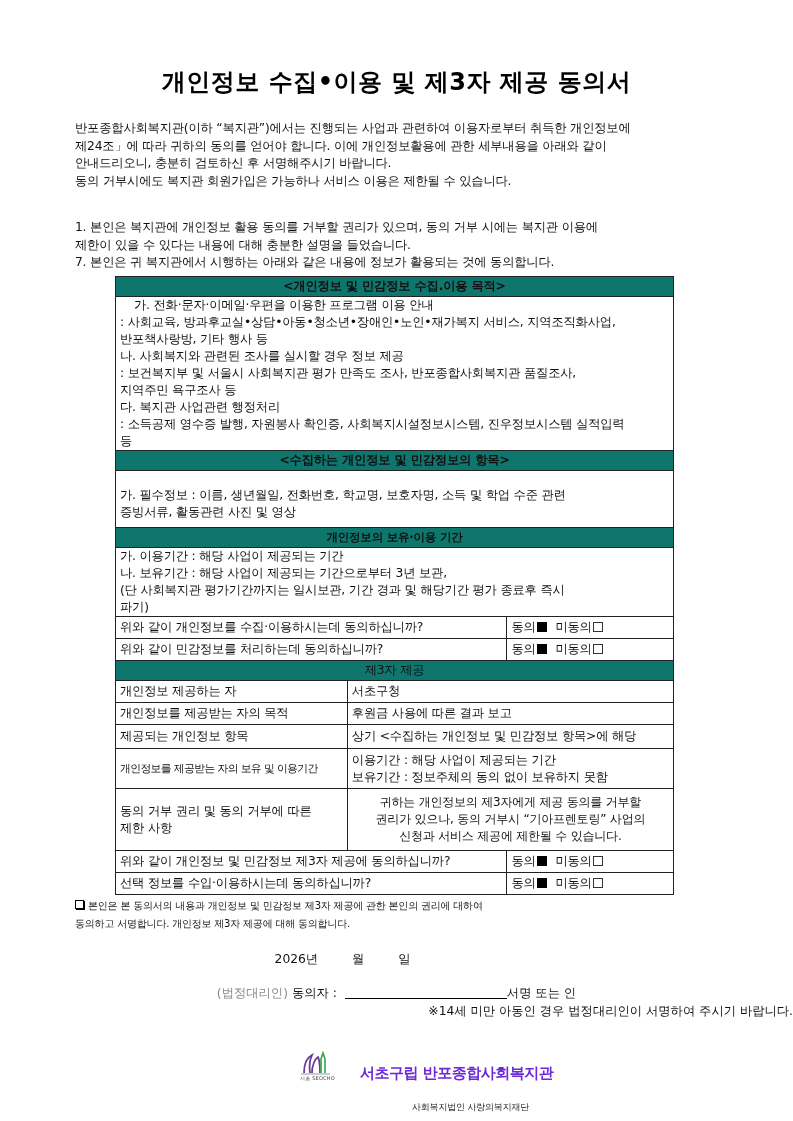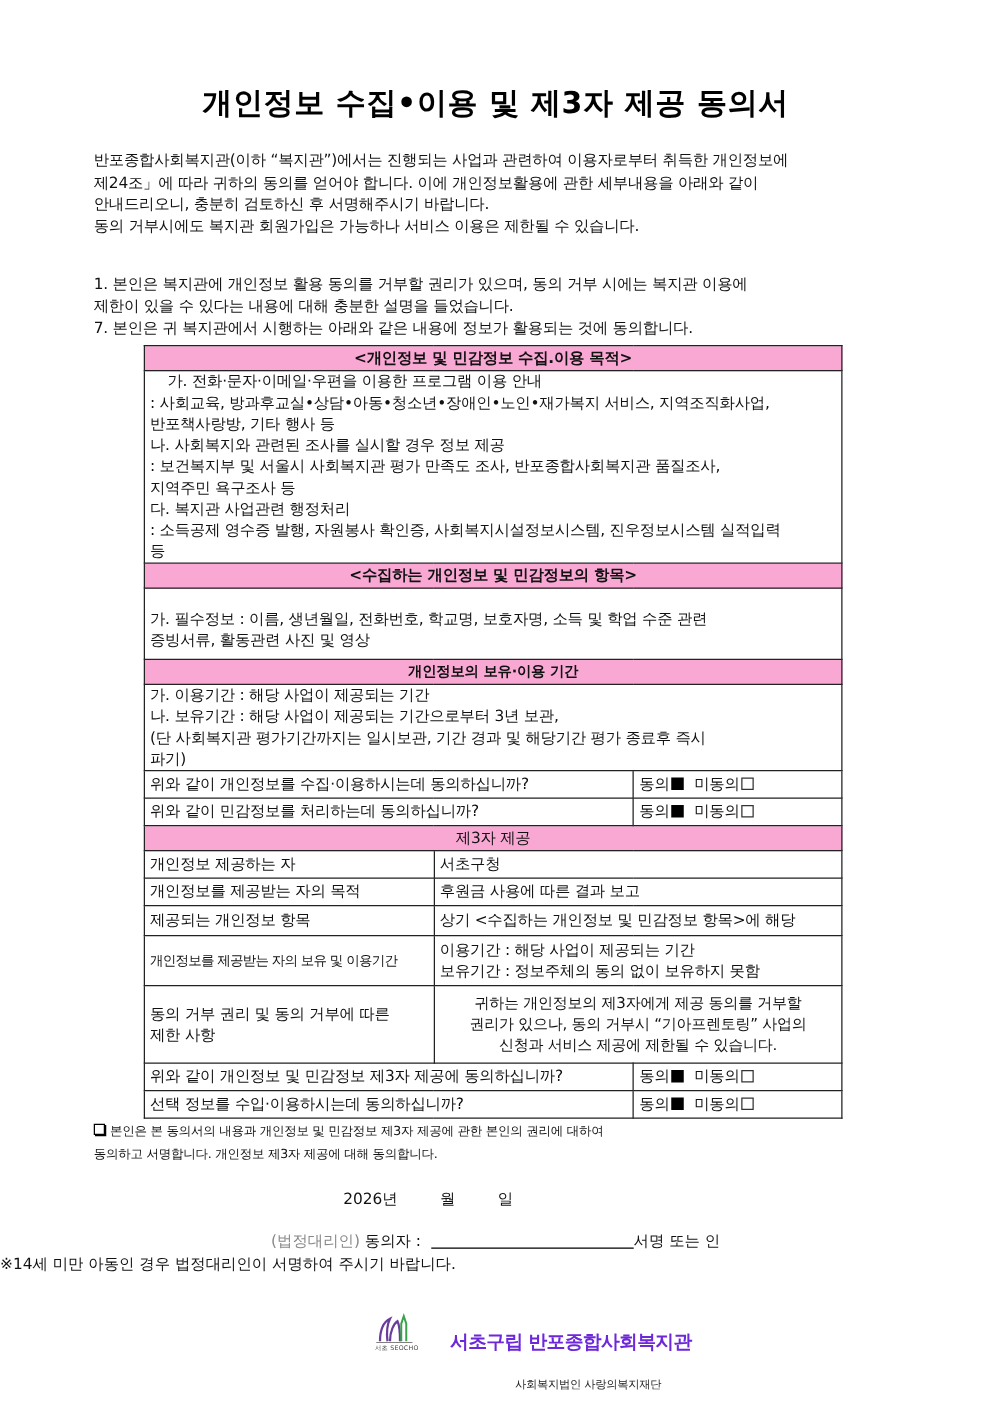--- a/index.html
+++ b/index.html
@@ -28,21 +28,21 @@
 
   table.form {
     position: absolute; left: 115px; top: 276px; width: 559px;
     border-collapse: collapse; font-size: 12.3px; letter-spacing: -0.2px;
   }
   table.form td {
     border: 1px solid #222; padding: 0 4px; vertical-align: middle; line-height: 17px;
   }
   table.form { border: 1.5px solid #111; }
   td.hdr {
-    background: #f9a8d4; text-align: center; font-weight: bold; height: 20px; font-size: 12.3px;
+    background: #0f766e; text-align: center; font-weight: bold; height: 20px; font-size: 12.3px;
   }
   td.hdr.plain { font-weight: normal; }
   td.hdr.small { font-size: 11.5px; }
   td.block { padding: 1px 4px 2px 4px; }
   td.block p { white-space: nowrap; }
   .indent { padding-left: 14px; }
   td.q { height: 22px; white-space: nowrap; }
   td.ans { white-space: nowrap; width: 167px; }
   .chk { display: inline-block; width: 10px; height: 10px; vertical-align: -1px; margin: 0 5px 0 1px; }
   .chk.on { background: #000; }
@@ -64,21 +64,21 @@
   }
   .date-line span { display: inline-block; }
   .date-line .gap { width: 26px; }
 
   .sign-line {
     position: absolute; left: 0; width: 793px; top: 985px; text-align: center; font-size: 12.3px;
   }
   .sign-line .muted { color: #888; }
   .sign-line .blank { display: inline-block; width: 162px; border-bottom: 1px solid #000; height: 13px; vertical-align: -2px; margin-left: 8px; }
   .note-line {
-    position: absolute; left: 0; width: 793px; top: 1003px; text-align: left; font-size: 12.3px;
+    position: absolute; left: 0; width: 793px; top: 1003px; text-align: right; font-size: 12.3px;
   }
 
   .logo {
     position: absolute; left: 298px; top: 1049px; height: 40px; width: 240px;
   }
   .logo-mark { position: absolute; left: 0; top: 0; width: 36px; height: 34px; }
   .logo-caption { position: absolute; left: 2px; top: 26px; font-size: 5px; color: #444; letter-spacing: 0.2px; white-space: nowrap; }
   .logo-sub { position: absolute; left: 114px; top: 4px; font-size: 9px; color: #222; white-space: nowrap; letter-spacing: -0.2px; margin-top: 48px; }
   .logo-main { position: absolute; left: 52px; top: 15px; font-size: 15px; font-weight: bold; color: #6d28d9; white-space: nowrap; letter-spacing: -0.5px; margin-left: 10px; }
 </style>

